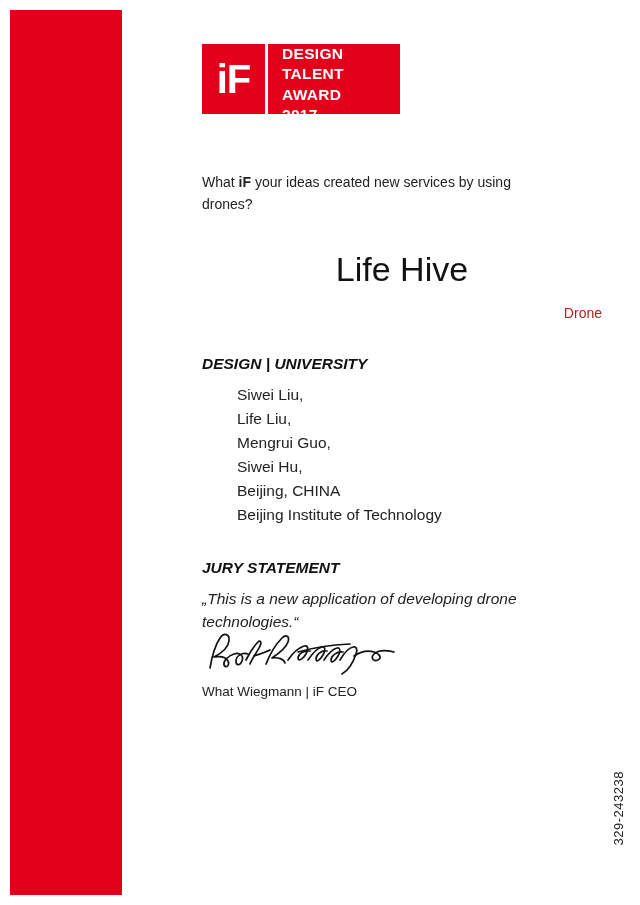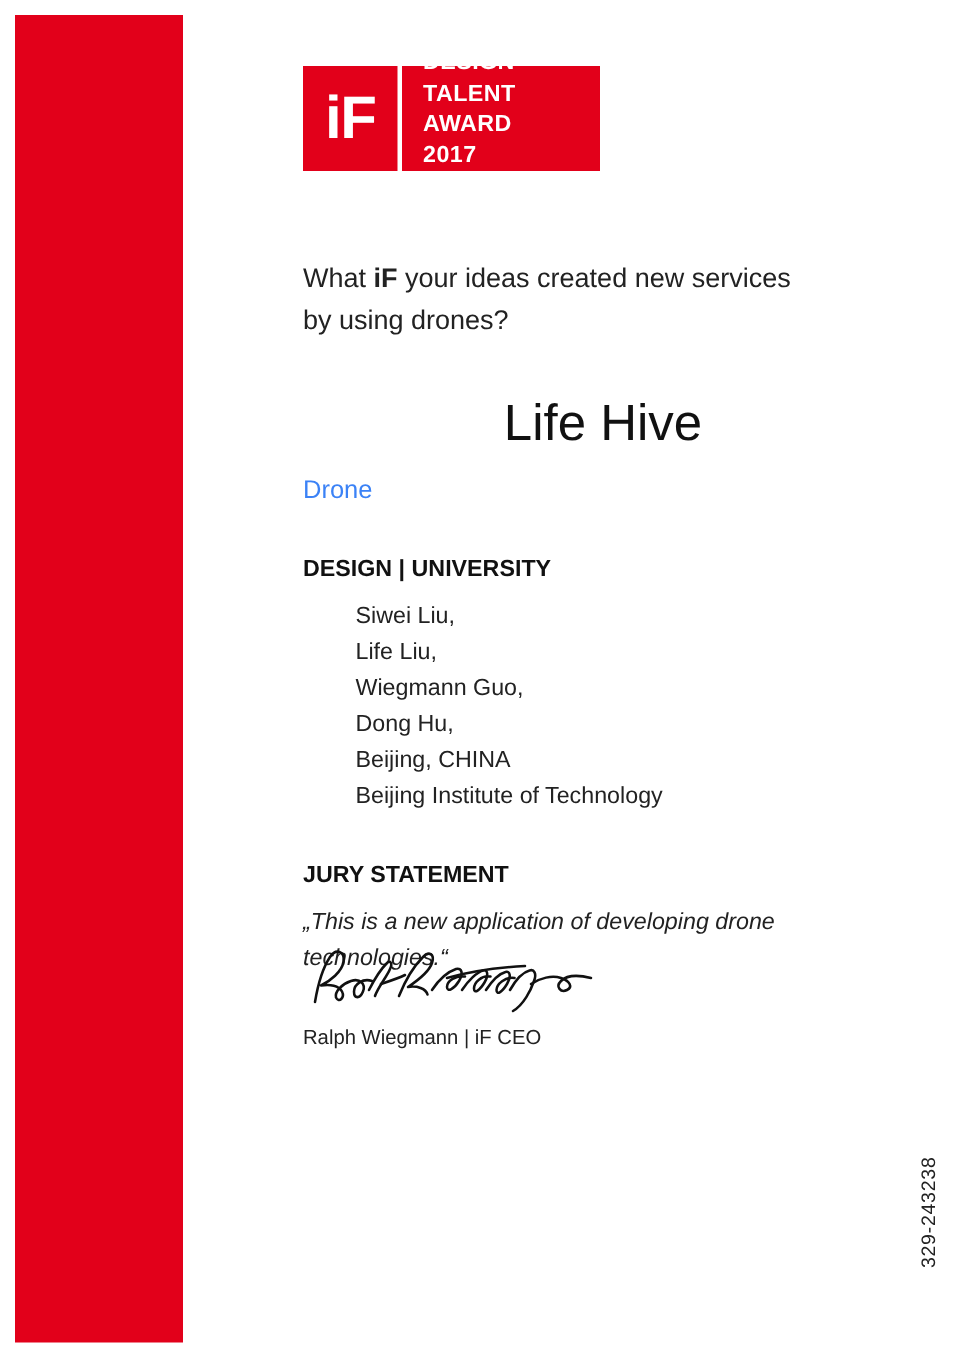--- a/index.html
+++ b/index.html
@@ -64,62 +64,64 @@
     font-weight: bold;
     letter-spacing: -1px;
     border-right: 3px solid #ffffff;
     box-sizing: border-box;
     font-family: "Liberation Sans", sans-serif;
   }
   .logo-text {
     flex: 1;
     display: flex;
     flex-direction: column;
-    justify-content: flex-end;
+    justify-content: space-between;
     padding-left: 14px;
     color: #ffffff;
     font-size: 15.5px;
     font-weight: bold;
     line-height: 1.32;
     letter-spacing: 0.3px;
   }
   
   .content {
     position: absolute;
     left: 202px;
     top: 172px;
     width: 400px;
     color: #1a1a1a;
   }
   .question {
-    font-size: 18px;
+    font-size: 14px;
     line-height: 1.55;
     color: #222;
     margin-bottom: 36px;
     max-width: 330px;
   }
   .question b { font-weight: bold; }
   .project-title {
     font-size: 34px;
     line-height: 1.1;
     margin: 0 0 16px 0;
     color: #111;
     font-weight: normal;
     text-align: center;
   }
   .project-category {
-    font-size: 17px;
-    color: #3b82f6;
+    font-size: 14px;
+    color: #b91c1c;
     margin-bottom: 34px;
+    text-align: right;
   }
   .section-heading {
     font-size: 15.5px;
     font-weight: bold;
     color: #111;
     margin-bottom: 10px;
+    font-style: italic;
   }
   .credit-line {
     font-size: 15.5px;
     color: #222;
     line-height: 1.55;
     margin-left: 35px;
   }
   .credits { margin-bottom: 32px; }
   .jury-block { margin-bottom: 22px; }
   .jury-quote {
@@ -180,22 +182,22 @@
       <span>What </span><b>iF</b><span> your ideas created new services by using drones?</span>
     </div>
 
     <div class="project-title">Life Hive</div>
     <div class="project-category">Drone</div>
 
     <div class="credits">
       <div class="section-heading">DESIGN | UNIVERSITY</div>
       <div class="credit-line">Siwei Liu,</div>
       <div class="credit-line">Life Liu,</div>
-      <div class="credit-line">Wiegmann Guo,</div>
-      <div class="credit-line">Dong Hu,</div>
+      <div class="credit-line">Mengrui Guo,</div>
+      <div class="credit-line">Siwei Hu,</div>
       <div class="credit-line">Beijing, CHINA</div>
       <div class="credit-line">Beijing Institute of Technology</div>
     </div>
 
     <div class="jury-block">
       <div class="section-heading">JURY STATEMENT</div>
       <div class="jury-quote">„This is a new application of developing drone technologies.“</div>
     </div>
 
   </div>
@@ -208,18 +210,18 @@
         <path d="M52 26 C58 24, 64 22, 68 20"></path>
         <path d="M64 34 C68 24, 74 14, 80 8 C84 4, 88 6, 86 12 C84 18, 76 24, 70 28 C76 27, 82 29, 83 33"></path>
         <path d="M86 30 C90 24, 96 18, 102 16 C106 15, 107 19, 104 24 C101 29, 96 32, 96 28 C96 24, 102 20, 108 21"></path>
         <path d="M106 30 C110 24, 116 18, 120 17 C123 16, 124 20, 121 25 C118 30, 114 33, 114 29 C114 25, 119 20, 125 21"></path>
         <path d="M122 30 C126 24, 131 19, 135 18 C138 17, 139 21, 136 26 C133 31, 129 34, 129 30 C129 26, 135 21, 141 22"></path>
         <path d="M138 30 C142 23, 147 18, 151 17 C154 16, 156 19, 154 24 C152 30, 147 40, 140 44"></path>
         <path d="M152 26 C158 22, 166 20, 172 22 C178 24, 180 28, 176 30 C172 32, 168 28, 172 24 C176 20, 184 20, 192 22"></path>
         <path d="M96 22 C110 18, 130 15, 148 14"></path>
       </g>
     </svg>
-    <div class="signature-name">Ralph Wiegmann | iF CEO</div>
+    <div class="signature-name">What Wiegmann | iF CEO</div>
   </div>
 
   <div class="refnum">329-243238</div>
 
 </div>
 
 </body></html>

